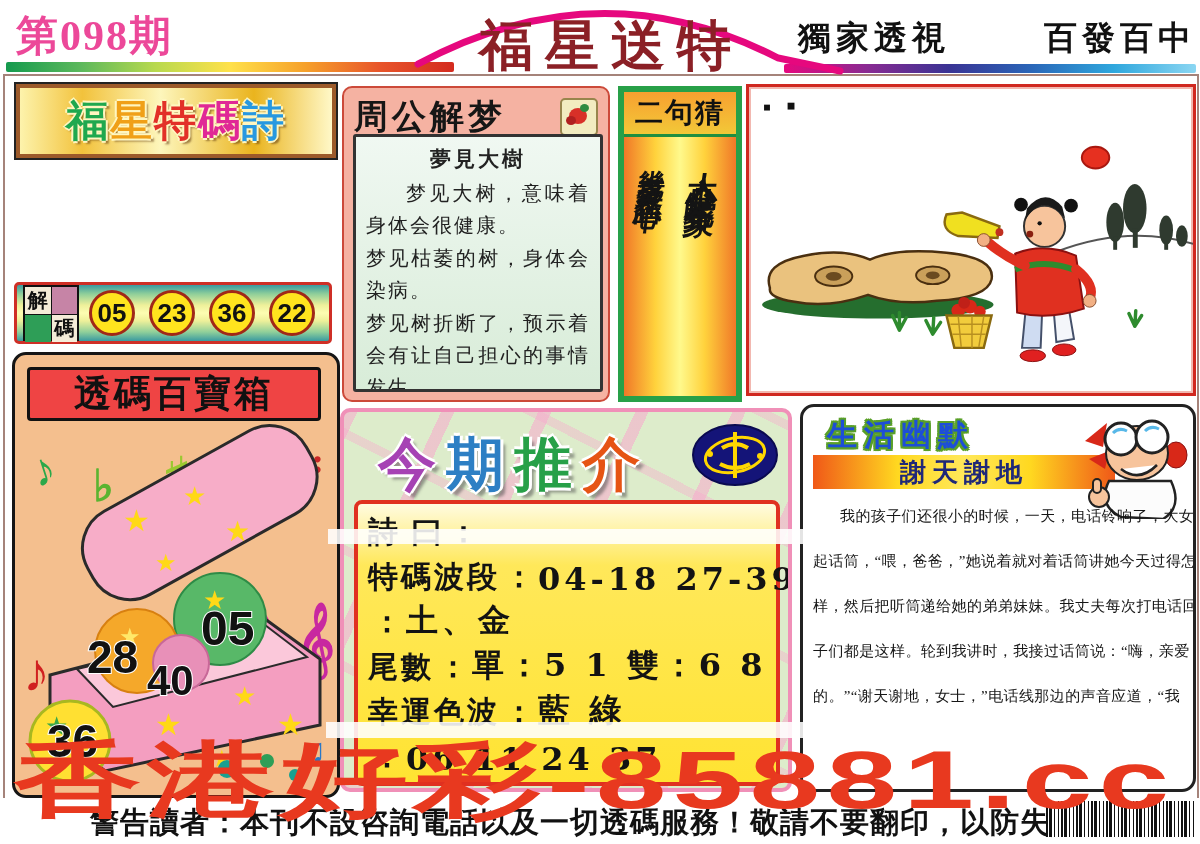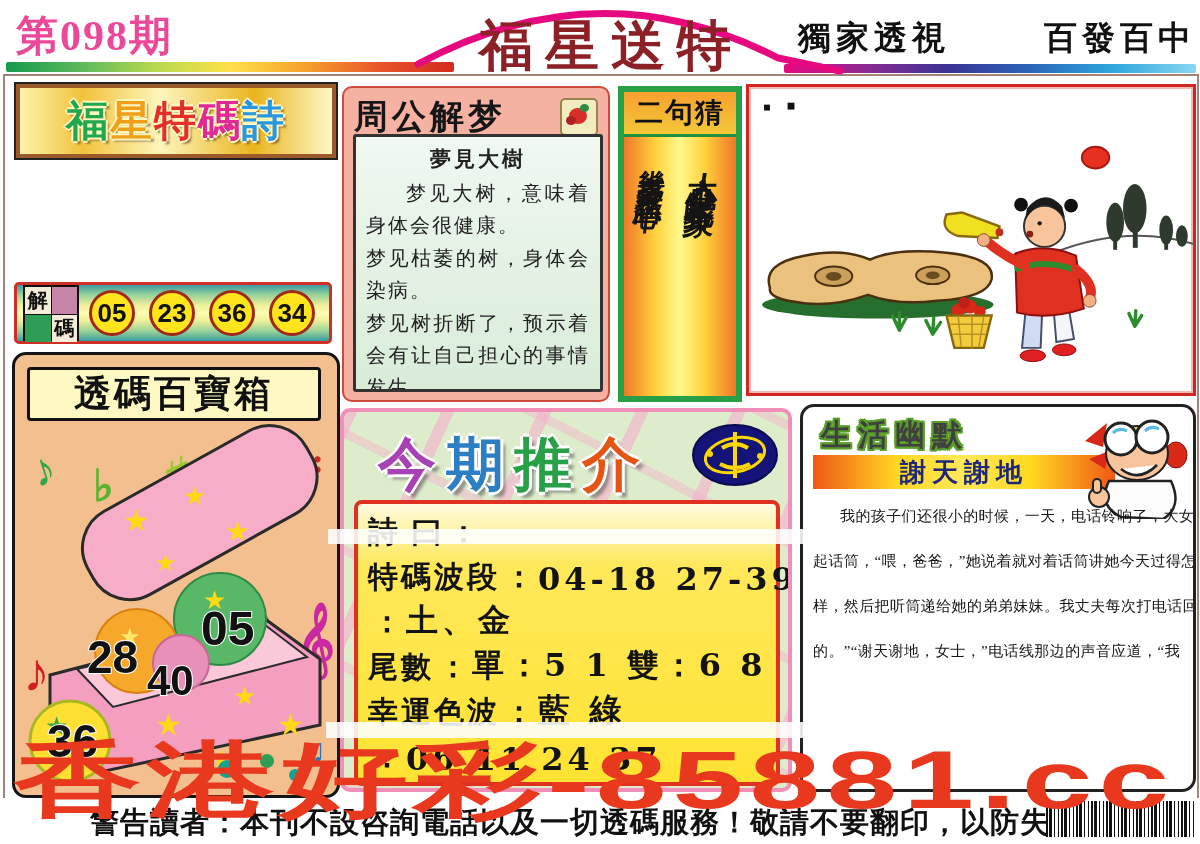--- a/index.html
+++ b/index.html
@@ -35,21 +35,21 @@
     background:linear-gradient(180deg,#3a9aa0 0%,#8fcf9a 16%,#eef09a 36%,#fdfdb2 50%,#eef09a 64%,#8fcf9a 84%,#3a9aa0 100%);
     display:flex;align-items:center;gap:10px;padding:0 6px;box-sizing:border-box;}
   .decode-logo{width:52px;height:52px;border:2px solid #111;display:grid;grid-template-columns:1fr 1fr;grid-template-rows:1fr 1fr;background:#111;gap:1px;flex:0 0 auto;}
   .decode-logo div{display:flex;align-items:center;justify-content:center;font:900 20px "Liberation Serif",serif;color:#111;}
   .dc-tl{background:#f4ecd8;} .dc-tr{background:#c684a6;} .dc-bl{background:#2e9e57;} .dc-br{background:#f4ecd8;}
   #decode-balls{display:flex;gap:14px;}
   .ball{width:46px;height:46px;border-radius:50%;background:#ffe41e;border:3px solid #a02818;box-sizing:border-box;
     display:flex;align-items:center;justify-content:center;font:900 26px "Liberation Sans",sans-serif;color:#111;}
   .treasure-box{position:absolute;left:12px;top:352px;width:322px;height:440px;border:3px solid #151515;border-radius:14px;
     background:#f4bf8e;overflow:hidden;}
-  .treasure-banner{position:absolute;left:12px;top:12px;width:294px;height:54px;background:#fef9c3;border:3px solid #111;border-radius:4px;
+  .treasure-banner{position:absolute;left:12px;top:12px;width:294px;height:54px;background:#ef4444;border:3px solid #111;border-radius:4px;
     box-sizing:border-box;display:flex;align-items:center;justify-content:center;
     font:900 37px "Liberation Sans",sans-serif;color:#111;letter-spacing:3px;}
   .treasure-art{position:absolute;left:0;top:68px;width:322px;height:372px;}
 
   
   .dream-box{position:absolute;left:342px;top:86px;width:268px;height:316px;background:#f5b2a2;border:2px solid #cc4a3a;border-radius:10px;box-sizing:border-box;}
   .dream-head{display:flex;align-items:center;justify-content:space-between;padding:6px 10px 0 10px;}
   .dream-title{font:900 34px "Liberation Serif",serif;color:#161616;letter-spacing:4px;}
   .seal{width:34px;height:34px;border:2px solid #98854c;border-radius:5px;background:#f2ecc0;position:relative;flex:0 0 auto;}
   .seal i{position:absolute;border-radius:50%;}
@@ -89,21 +89,21 @@
   .rec-badge{position:absolute;right:10px;top:12px;}
   .rec-panel{position:absolute;left:10px;top:88px;width:426px;height:286px;border:4px solid #e03020;border-radius:8px;box-sizing:border-box;
     background:linear-gradient(180deg,#fffbe0,#ffe85a 22%,#ffe332);padding:4px 10px;}
   .rec-row{height:45px;display:flex;align-items:flex-end;white-space:nowrap;}
   .rec-label{font:900 30px "Liberation Serif",serif;color:#131313;letter-spacing:3px;}
   .rec-colon{font:900 30px "Liberation Serif",serif;color:#131313;margin:0 4px;}
   .rec-value{font:900 32px "DejaVu Serif",serif;color:#131313;letter-spacing:4px;}
 
   
   .humor-box{position:absolute;left:800px;top:404px;width:396px;height:388px;border:3px solid #222;border-radius:14px;background:#fff;box-sizing:border-box;overflow:hidden;}
-  .humor-title{position:absolute;left:18px;top:8px;font:900 30px "Liberation Sans",sans-serif;letter-spacing:7px;color:#404040;
+  .humor-title{position:absolute;left:24px;top:8px;font:900 30px "Liberation Sans",sans-serif;letter-spacing:7px;color:#1d4ed8;
     text-shadow:-2px 0 #5aa028,2px 0 #5aa028,0 -2px #5aa028,0 2px #5aa028,-2px -2px #5aa028,2px 2px #5aa028,-2px 2px #5aa028,2px -2px #5aa028;}
   .humor-bar{position:absolute;left:10px;top:48px;width:302px;height:34px;
     background:linear-gradient(90deg,#f05818,#ffd820 28%,#ffe85a 50%,#ffd820 72%,#f05818);
     display:flex;align-items:center;justify-content:center;font:900 26px "Liberation Serif",serif;color:#1f2878;letter-spacing:6px;}
   .humor-mascot{position:absolute;right:2px;top:0px;}
   .humor-story{position:absolute;left:10px;top:100px;width:378px;}
   .story-line{height:45px;line-height:45px;font:500 15px "Liberation Serif",serif;color:#161616;white-space:nowrap;letter-spacing:.4px;}
   .story-line.first{text-indent:1.8em;}
 
   
@@ -144,21 +144,21 @@
     <div class="decode-logo">
       <div class="dc-tl">解</div>
       <div class="dc-tr"></div>
       <div class="dc-bl"></div>
       <div class="dc-br">碼</div>
     </div>
     <div id="decode-balls">
         <div class="ball">05</div>
         <div class="ball">23</div>
         <div class="ball">36</div>
-        <div class="ball">34</div>
+        <div class="ball">22</div>
       </div>
   </div>
 
   <div class="treasure-box">
     <div class="treasure-banner">透碼百寶箱</div>
     <svg class="treasure-art" viewBox="0 0 322 372">
 
       <text x="18" y="62" font-size="46" font-weight="bold" fill="#2aa84a" transform="rotate(-18 30 50)">♪</text>
       <text x="78" y="78" font-size="44" font-weight="bold" fill="#5ab430">♭</text>
       <text x="150" y="66" font-size="46" font-weight="bold" fill="#9ac830">♯</text>
@@ -358,20 +358,21 @@
       <path d="M66,24 Q72,18 80,22" stroke="#58b8e8" stroke-width="3" fill="none"></path>
       <path d="M42,62 Q60,76 78,58" fill="#fff" stroke="#222" stroke-width="2.5"></path>
       <path d="M30,74 Q18,98 42,110 L84,112 Q104,100 92,74 Z" fill="#fcfcfc" stroke="#222" stroke-width="2.5"></path>
       <circle cx="20" cy="90" r="10" fill="#f7c49c" stroke="#222" stroke-width="2"></circle>
       <rect x="14" y="72" width="8" height="14" rx="4" fill="#f7c49c" stroke="#222" stroke-width="2"></rect>
     </svg>
     <div class="humor-story" id="humor-lines">
         <div class="story-line first">我的孩子们还很小的时候，一天，电话铃响了，大女儿拿</div>
         <div class="story-line">起话筒，“喂，爸爸，”她说着就对着话筒讲她今天过得怎么</div>
         <div class="story-line">样，然后把听筒递给她的弟弟妹妹。我丈夫每次打电话回家孩</div>
+        <div class="story-line">子们都是这样。轮到我讲时，我接过话筒说：“嗨，亲爱</div>
         <div class="story-line">的。”“谢天谢地，女士，”电话线那边的声音应道，“我</div>
       </div>
   </div>
 
   <div class="smear s1"></div>
   <div class="smear s2"></div>
   <div class="watermark">香港好彩-85881.cc</div>
 
   <div class="footer">
     <div class="warning">警告讀者：本刊不設咨詢電話以及一切透碼服務！敬請不要翻印，以防失真！</div>

